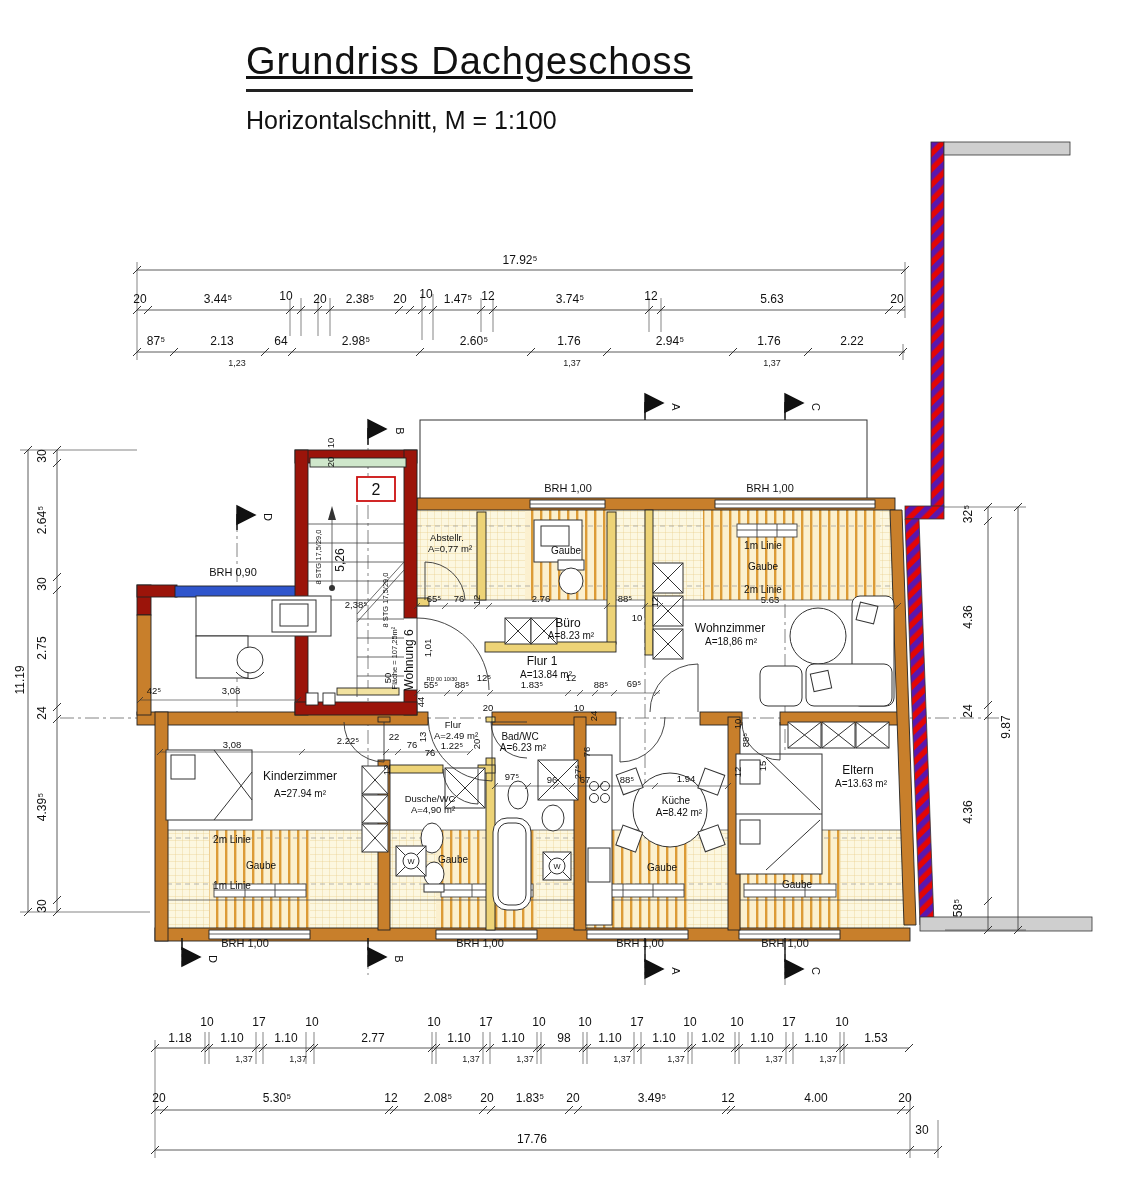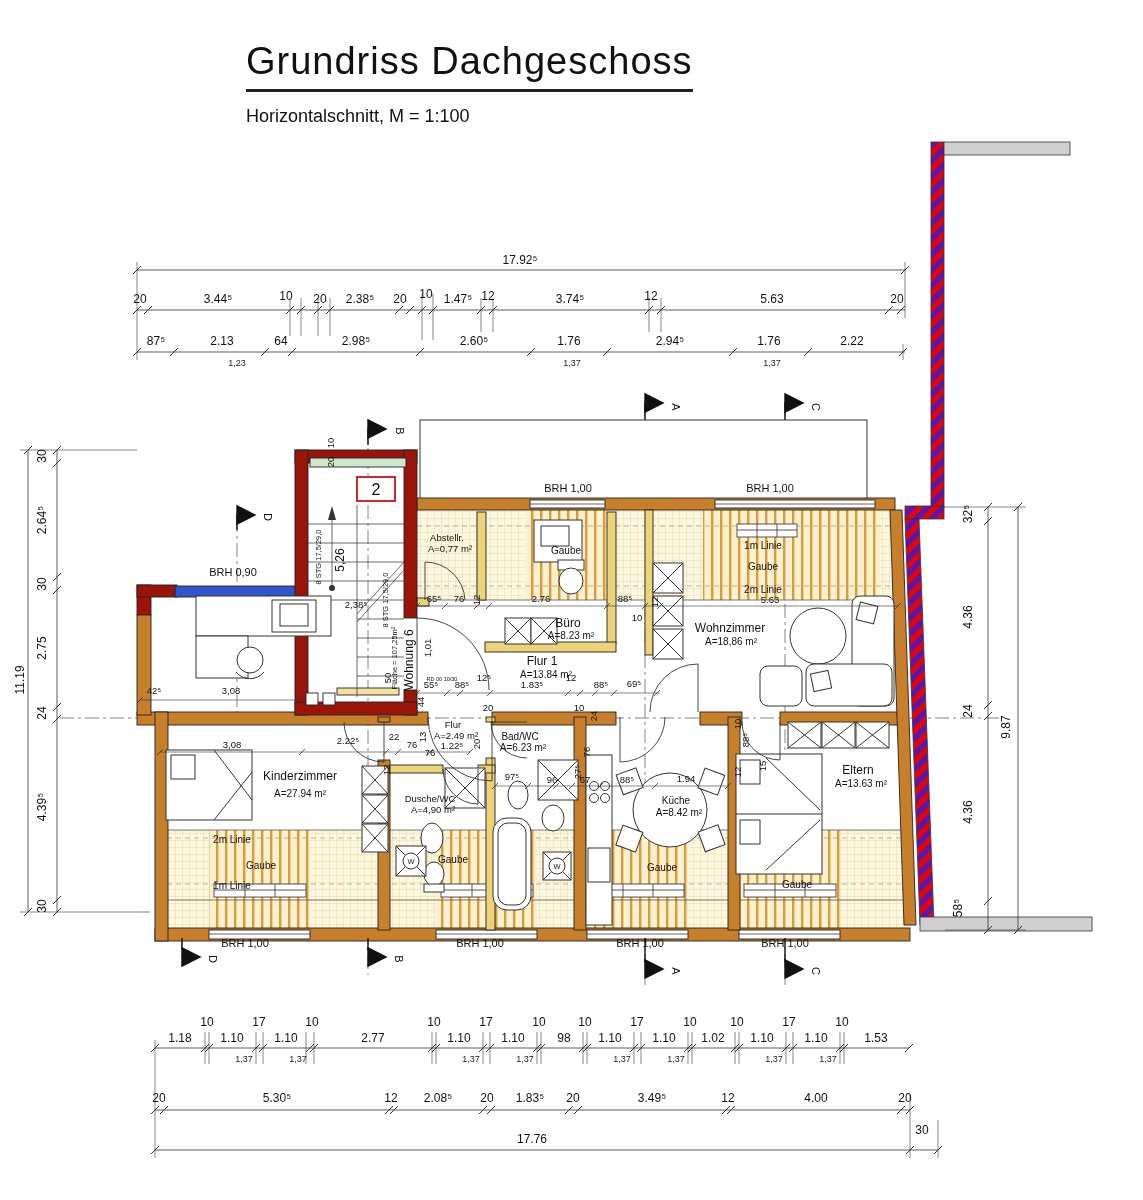--- a/index.html
+++ b/index.html
@@ -1,20 +1,20 @@
 <!DOCTYPE html>
 <html><head>
 <meta charset="utf-8">
 <style>
   html,body{margin:0;padding:0;background:#fff;}
   .stage{position:relative;width:1143px;height:1200px;background:#fff;overflow:hidden;
          font-family:"Liberation Sans", sans-serif;color:#111;}
   .title{position:absolute;left:246px;top:40px;font-size:38px;letter-spacing:1px;
-         border-bottom:3px solid #222;padding-bottom:6px;}
-  .subtitle{position:absolute;left:246px;top:106px;font-size:18px;}
+         border-bottom:3px solid #222;padding-bottom:6px;text-decoration:underline;}
+  .subtitle{position:absolute;left:246px;top:106px;font-size:25px;}
   svg{position:absolute;left:0;top:0;}
   svg text{font-family:"Liberation Sans", sans-serif;fill:#111;}
   .dim{font-size:12px;}
   .dimS{font-size:9.5px;}
   .dimSub{font-size:9px;fill:#222;}
   .room{font-size:12px;}
   .roomS{font-size:10px;}
   .tiny{font-size:7.5px;}
   .micro{font-size:5.5px;}
   .lbl{font-size:11px;}

